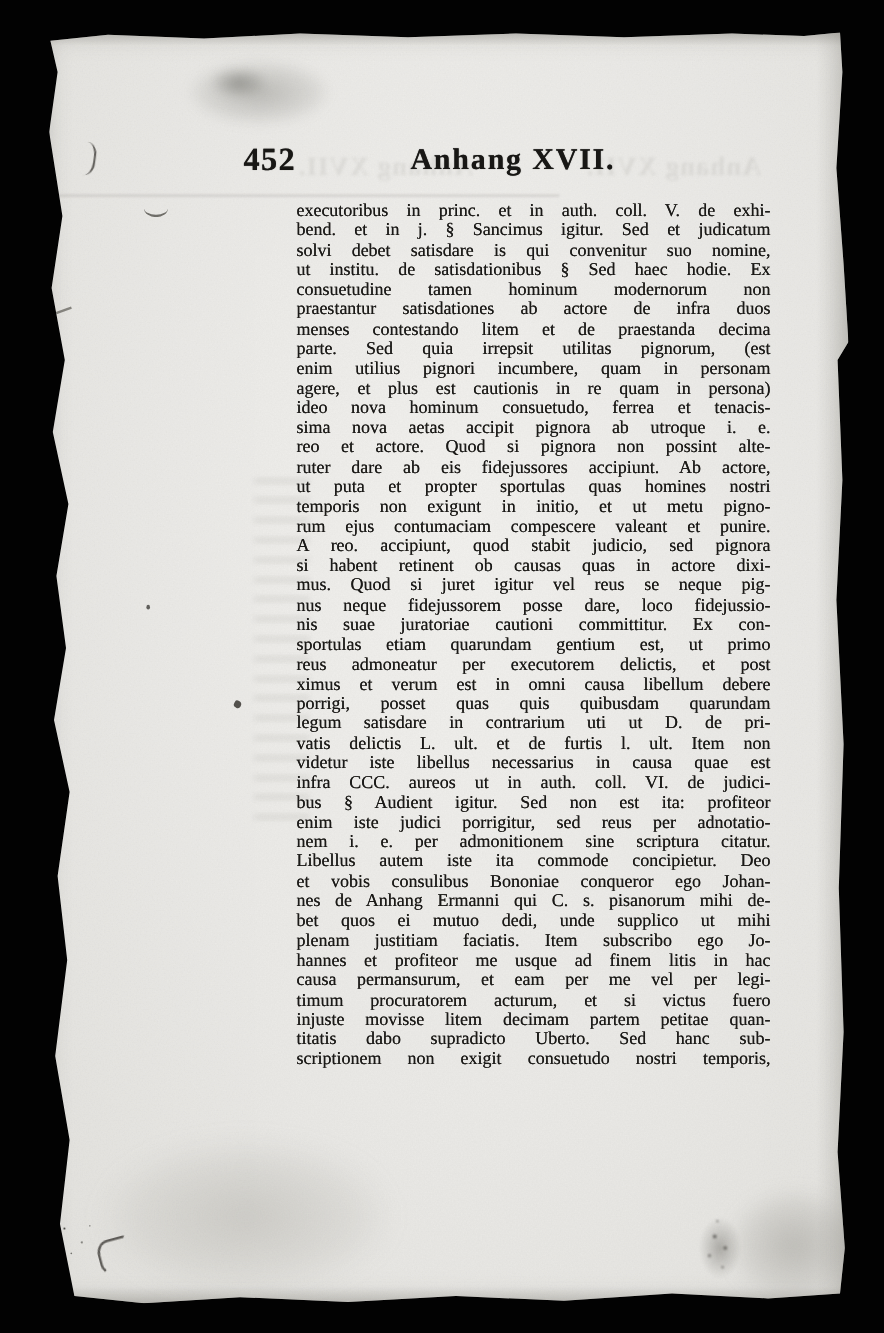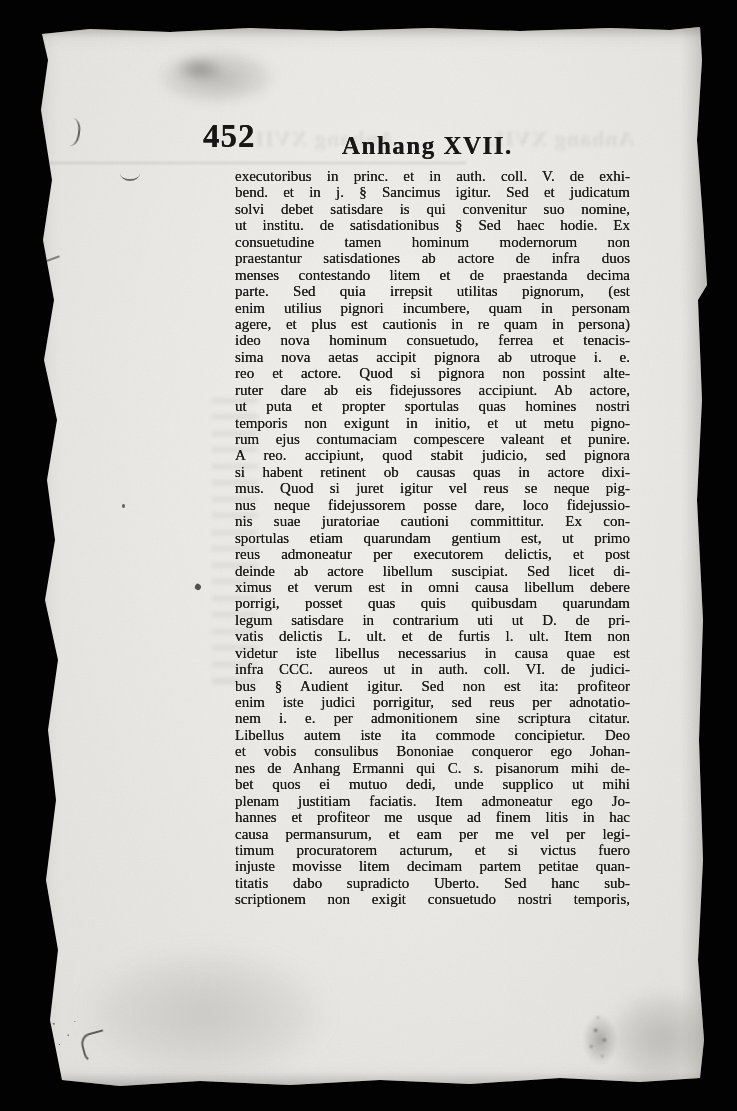--- a/index.html
+++ b/index.html
@@ -146,39 +146,38 @@
     );
     filter: blur(2px);
     opacity: 0.7;
     pointer-events: none;
   }
 
   
   .page-number {
     position: absolute;
     left: 167px; top: 92px;
-    font-size: 33px;
+    font-size: 27px;
     font-weight: 700;
     color: #181715;
     letter-spacing: 1px;
     text-shadow: 0 0 0.6px rgba(20,20,15,0.85);
   }
   .running-head {
     position: absolute;
     left: 306px; top: 94px;
     font-size: 25px;
     font-weight: 700;
     color: #181715;
     letter-spacing: 1.5px;
     text-shadow: 0 0 0.6px rgba(20,20,15,0.85);
-    margin-top: 12px;
   }
   .body-text {
     position: absolute;
-    left: 199px; top: 142px;
+    left: 211px; top: 142px;
     width: 395px;
     color: #1b1a18;
     text-shadow: 0 0 0.5px rgba(22,20,16,0.9);
   }
   .tline {
     font-size: 15px;
     height: 16.45px;
     line-height: 16.45px;
     text-align: justify;
     text-align-last: justify;
@@ -241,35 +240,34 @@
         <div class="tline">ut puta et propter sportulas quas homines nostri</div>
         <div class="tline">temporis non exigunt in initio, et ut metu pigno-</div>
         <div class="tline">rum ejus contumaciam compescere valeant et punire.</div>
         <div class="tline">A reo. accipiunt, quod stabit judicio, sed pignora</div>
         <div class="tline">si habent retinent ob causas quas in actore dixi-</div>
         <div class="tline">mus.  Quod si juret igitur vel reus se neque pig-</div>
         <div class="tline">nus neque fidejussorem posse dare, loco fidejussio-</div>
         <div class="tline">nis suae juratoriae cautioni committitur.  Ex con-</div>
         <div class="tline">sportulas etiam quarundam gentium est, ut primo</div>
         <div class="tline">reus admoneatur per executorem delictis, et post</div>
-        <div class="tline">deinde ab actore libellum suscipiat.  Sed licet di-</div>
         <div class="tline">ximus et verum est in omni causa libellum debere</div>
         <div class="tline">porrigi, posset quas quis quibusdam quarundam</div>
         <div class="tline">legum satisdare in contrarium uti ut D. de pri-</div>
         <div class="tline">vatis delictis L. ult. et de furtis l. ult.  Item non</div>
         <div class="tline">videtur iste libellus necessarius in causa quae est</div>
         <div class="tline">infra CCC. aureos ut in auth. coll. VI. de judici-</div>
         <div class="tline">bus § Audient igitur.  Sed non est ita: profiteor</div>
         <div class="tline">enim iste judici porrigitur, sed reus per adnotatio-</div>
         <div class="tline">nem i. e. per admonitionem sine scriptura citatur.</div>
         <div class="tline">Libellus autem iste ita commode concipietur.  Deo</div>
         <div class="tline">et vobis consulibus Bononiae conqueror ego Johan-</div>
         <div class="tline">nes de Anhang Ermanni qui C. s. pisanorum mihi de-</div>
         <div class="tline">bet quos ei mutuo dedi, unde supplico ut mihi</div>
-        <div class="tline">plenam justitiam faciatis.  Item admoneatur ego Jo-</div>
+        <div class="tline">plenam justitiam faciatis.  Item subscribo ego Jo-</div>
         <div class="tline">hannes et profiteor me usque ad finem litis in hac</div>
         <div class="tline">causa permansurum, et eam per me vel per legi-</div>
         <div class="tline">timum procuratorem acturum, et si victus fuero</div>
         <div class="tline">injuste movisse litem decimam partem petitae quan-</div>
         <div class="tline">titatis dabo supradicto Uberto.  Sed hanc sub-</div>
         <div class="tline">scriptionem non exigit consuetudo nostri temporis,</div>
       </div>
 
   </div>
 </div>

